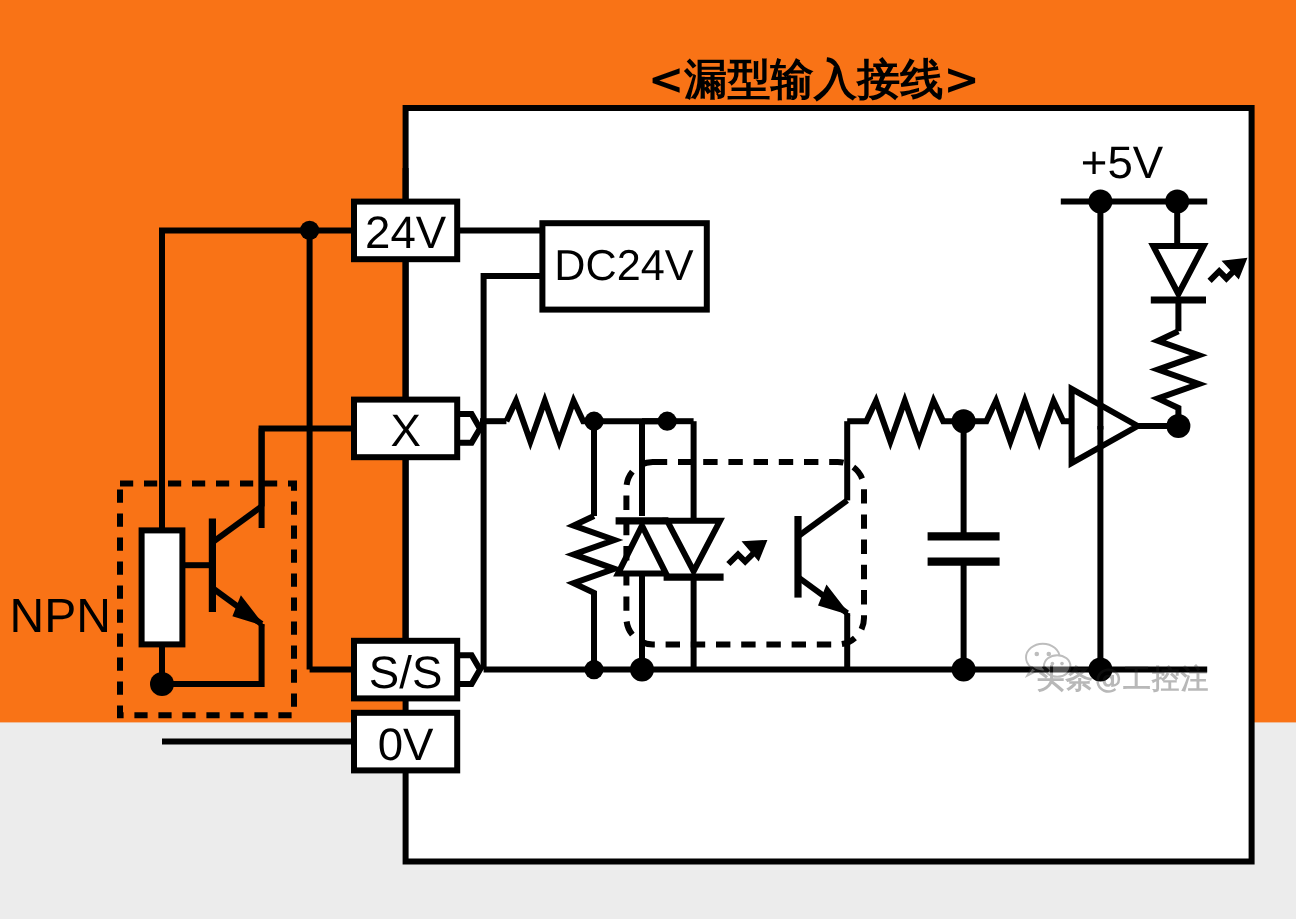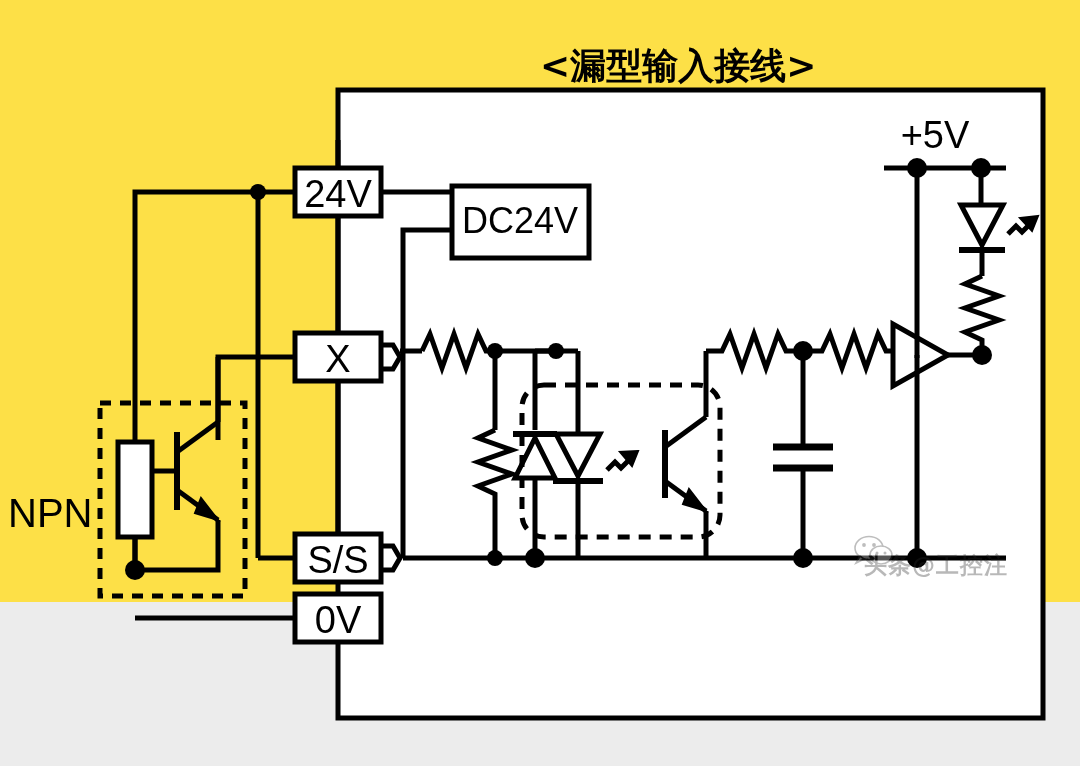--- a/index.html
+++ b/index.html
@@ -10,21 +10,21 @@
   body {
     width: 1080px;
     height: 766px;
     font-family: "Liberation Sans", "DejaVu Sans", sans-serif;
     overflow: hidden;
   }
   #stage {
     position: relative;
     width: 1080px;
     height: 602px;
-    background: #fde047;
+    background: #f97316;
     text-align: center;
   }
   #diagram {
     position: absolute;
     left: 0;
     top: 0;
   }
   .wm {
     position: absolute;
     right: 6px;

